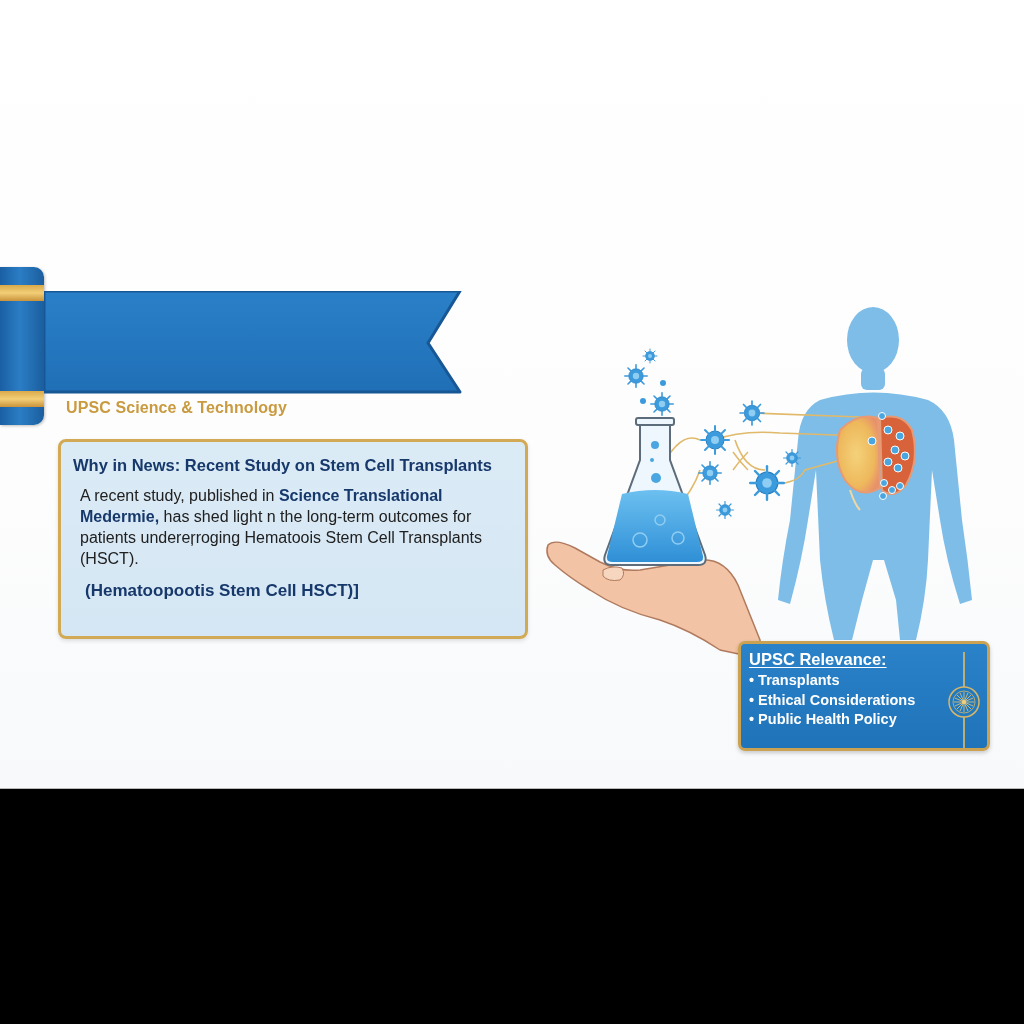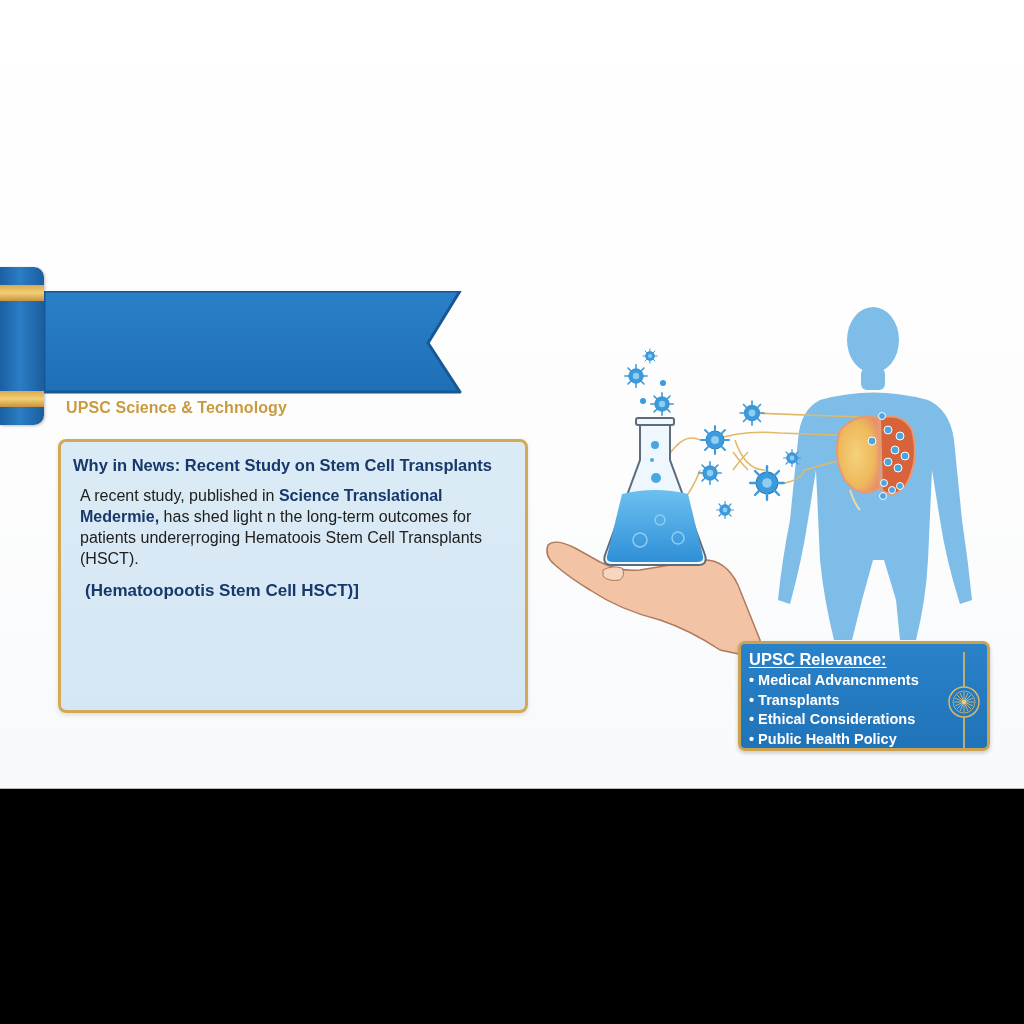--- a/index.html
+++ b/index.html
@@ -43,21 +43,21 @@
     text-shadow: 0 1px 1px rgba(0,0,0,0.2);
     white-space: pre-line;
   }
   .banner-subtitle {
     position: absolute; left: 66px; top: 399px;
     color: #c99a3f; font-size: 16px; letter-spacing: 0.1px; font-weight: bold;
   }
 
   
   .news-box {
-    position: absolute; left: 58px; top: 439px; width: 470px; height: 274px;
+    position: absolute; left: 58px; top: 439px; width: 470px; height: 200px;
     box-sizing: border-box;
     border: 3px solid #d2aa55; border-radius: 8px;
     background: linear-gradient(180deg, #dbebf6 0%, #d5e7f4 100%);
     box-shadow: 0 2px 4px rgba(0,0,0,0.12);
     padding: 14px 18px 0 12px;
     color: #1d1d1d;
   }
   .news-heading {
     color: #17386b; font-weight: bold; font-size: 16.5px; margin: 0 0 10px 0;
   }
@@ -228,21 +228,20 @@
     </g>
     <g stroke="#e0b96a" stroke-width="1.5" fill="none">
       <path d="M733,470 Q740,460 748,452 M733,452 Q740,462 748,470"></path>
     </g>
   </svg>
 </div>
 
 <div class="relevance-box">
   <div class="relevance-title">UPSC Relevance:</div>
   <ul class="relevance-list">
-    <li>Medical Advancnments</li>
     <li>Transplants</li>
     <li>Ethical Considerations</li>
     <li>Public Health Policy</li>
   </ul>
   <div class="relevance-divider"></div>
   <svg class="relevance-emblem" viewBox="0 0 32 32">
     <circle cx="16" cy="16" r="15" fill="#2179bf" stroke="#d7b66a" stroke-width="1.5"></circle>
     <circle cx="16" cy="16" r="11" fill="none" stroke="#d7b66a" stroke-width="0.8"></circle>
     <g stroke="#e7c77a" stroke-width="0.8">
       <line x1="16" y1="6" x2="16" y2="26"></line>

